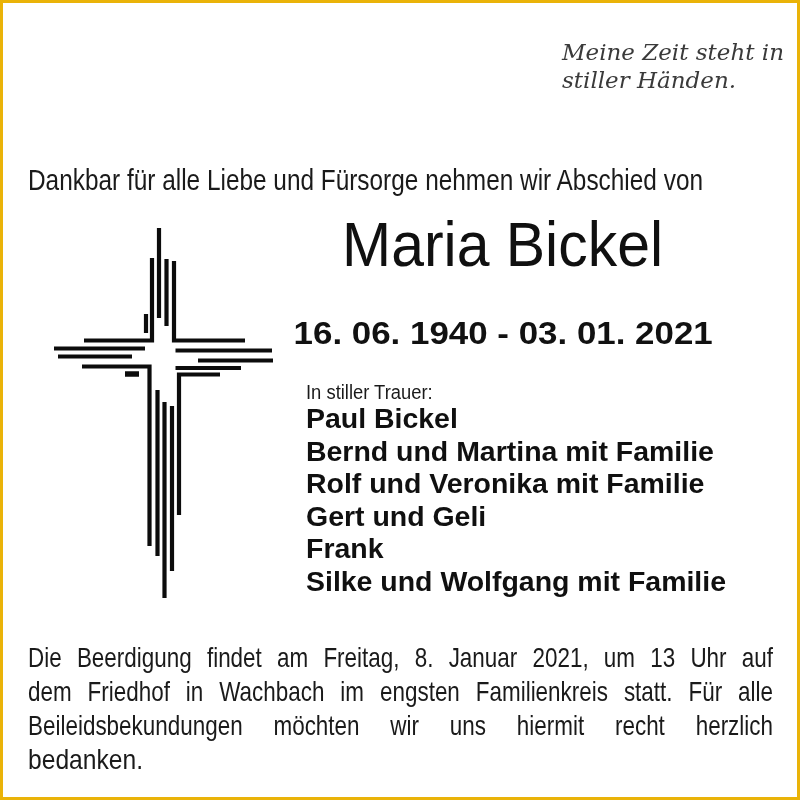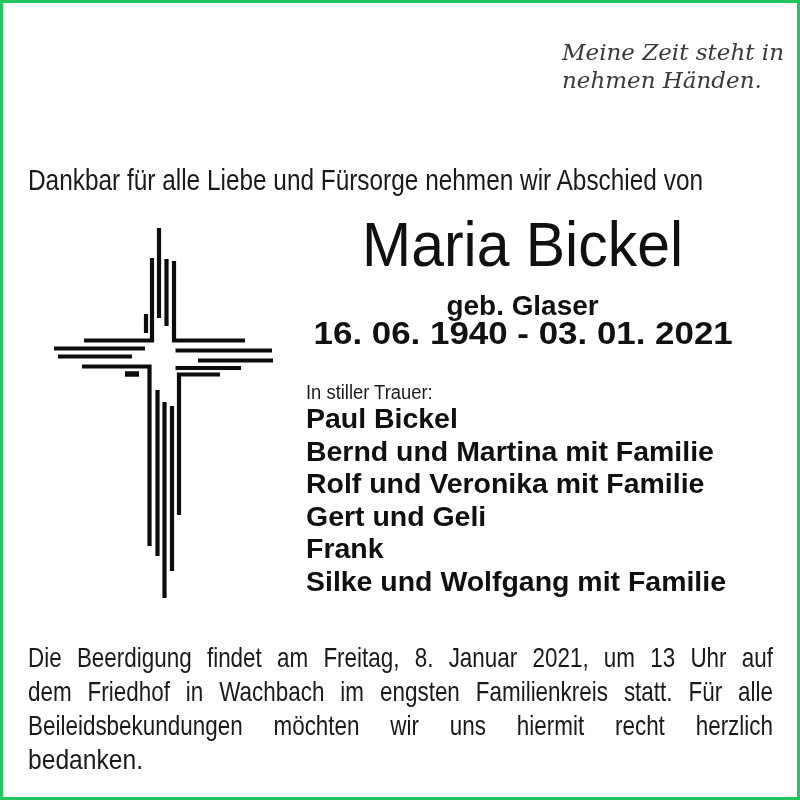--- a/index.html
+++ b/index.html
@@ -1,21 +1,21 @@
 <!DOCTYPE html>
 <html><head>
 <meta charset="utf-8">
 <style>
   html,body{margin:0;padding:0;background:#fff;}
   .sheet{
     position:relative;
     width:800px;height:800px;
     box-sizing:border-box;
     background:#fff;
-    border:3px solid #22c55e;
+    border:3px solid #eab308;
     overflow:hidden;
     font-family:"Liberation Sans",sans-serif;
     color:#141414;
   }
   .abs{position:absolute;}
   
   .epigraph{
     left:559px;top:36px;width:235px;
     font-family:"DejaVu Serif",serif;
     font-style:italic;
@@ -24,21 +24,21 @@
     text-align:left;
   }
   
   .intro{
     left:25px;top:162px;
     font-size:29px;line-height:31px;
     white-space:nowrap;display:inline-block;
     color:#1a1a1a;
   }
   
-  .namecol{left:300px;width:400px;text-align:center;margin-left:20px;}
+  .namecol{left:300px;width:400px;text-align:center;}
   .deceased-name{
     top:210px;
     font-size:63px;line-height:63px;font-weight:400;
     color:#101010;letter-spacing:0px;
   }
   .birth-name{
     top:289px;
     font-size:27px;line-height:28px;font-weight:700;
     color:#111;
   }
@@ -75,21 +75,21 @@
   
   .cross-svg{left:0;top:0;pointer-events:none;}
 </style>
 </head>
 <body>
 
 <div class="sheet">
 
   <div class="abs epigraph">
     <div>Meine Zeit steht in</div>
-    <div>nehmen Händen.</div>
+    <div>stiller Händen.</div>
   </div>
 
   <div class="abs intro" style="transform-origin: left top; transform: scaleX(0.84081);">Dankbar für alle Liebe und Fürsorge nehmen wir Abschied von</div>
 
   <svg class="abs cross-svg" width="800" height="800" viewBox="0 0 800 800" fill="none" stroke="#0c0c0c" stroke-width="4.2">
 
     <line x1="156" y1="225" x2="156" y2="315"></line>
     <polyline points="149,255 149,337.5 81,337.5"></polyline>
     <line x1="163.5" y1="256" x2="163.5" y2="323"></line>
     <polyline points="171,258 171,337.5 242,337.5"></polyline>
@@ -106,23 +106,20 @@
     <polyline points="217,371.5 176,371.5 176,512"></polyline>
 
     <line x1="154.5" y1="387" x2="154.5" y2="553"></line>
     <line x1="161.5" y1="399" x2="161.5" y2="595"></line>
     <line x1="169" y1="403" x2="169" y2="568"></line>
   </svg>
 
   <div class="abs namecol deceased-name">
     <span class="fitspan" style="transform-origin: center top; transform: scaleX(0.935604);">Maria Bickel</span>
   </div>
-  <div class="abs namecol birth-name">
-    <span class="fitspan" style="transform-origin: center top; transform: scaleX(1.03346);">geb. Glaser</span>
-  </div>
   <div class="abs namecol life-dates">
     <span class="fitspan" style="transform-origin: center top; transform: scaleX(1.09077);">16. 06. 1940 - 03. 01. 2021</span>
   </div>
 
   <div class="abs mourners-heading">
     <span class="fitspan" style="transform-origin: left top; transform: scaleX(0.919036);">In stiller Trauer:</span>
   </div>
   <div class="abs mourners-list" style="transform-origin: left top; transform: scaleX(1.01618);">
     <div>Paul Bickel</div>
     <div>Bernd und Martina mit Familie</div>

